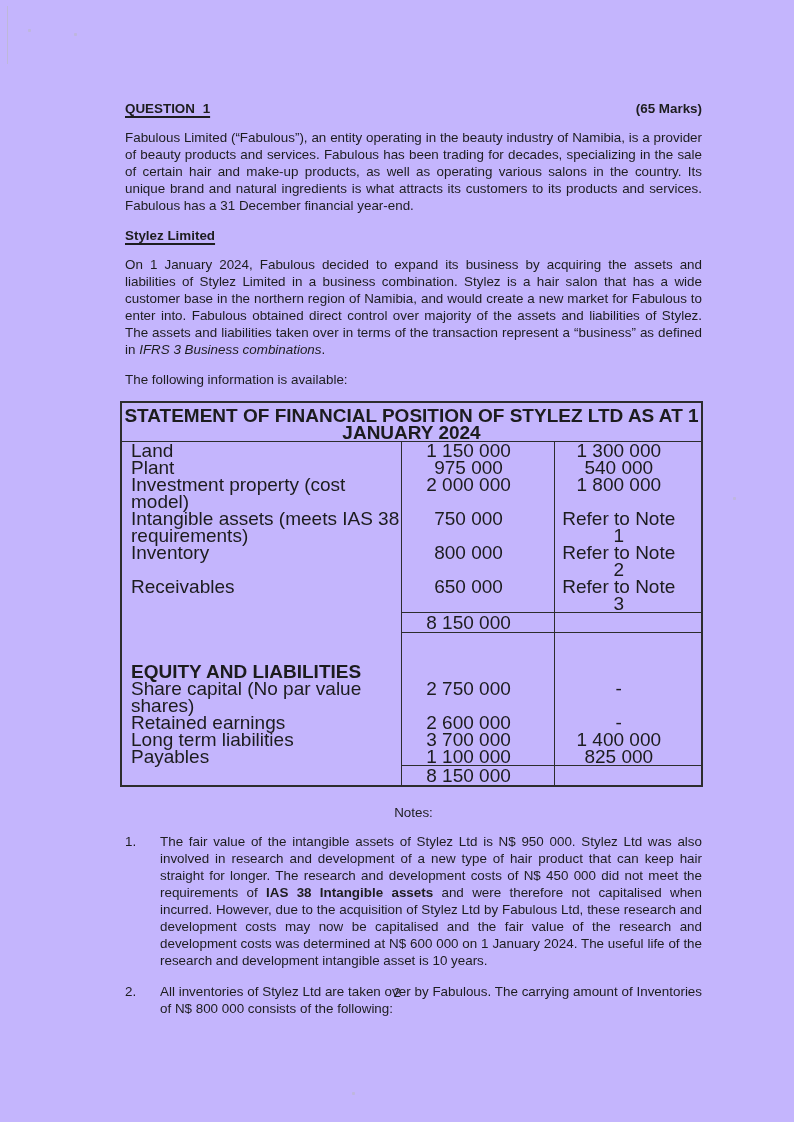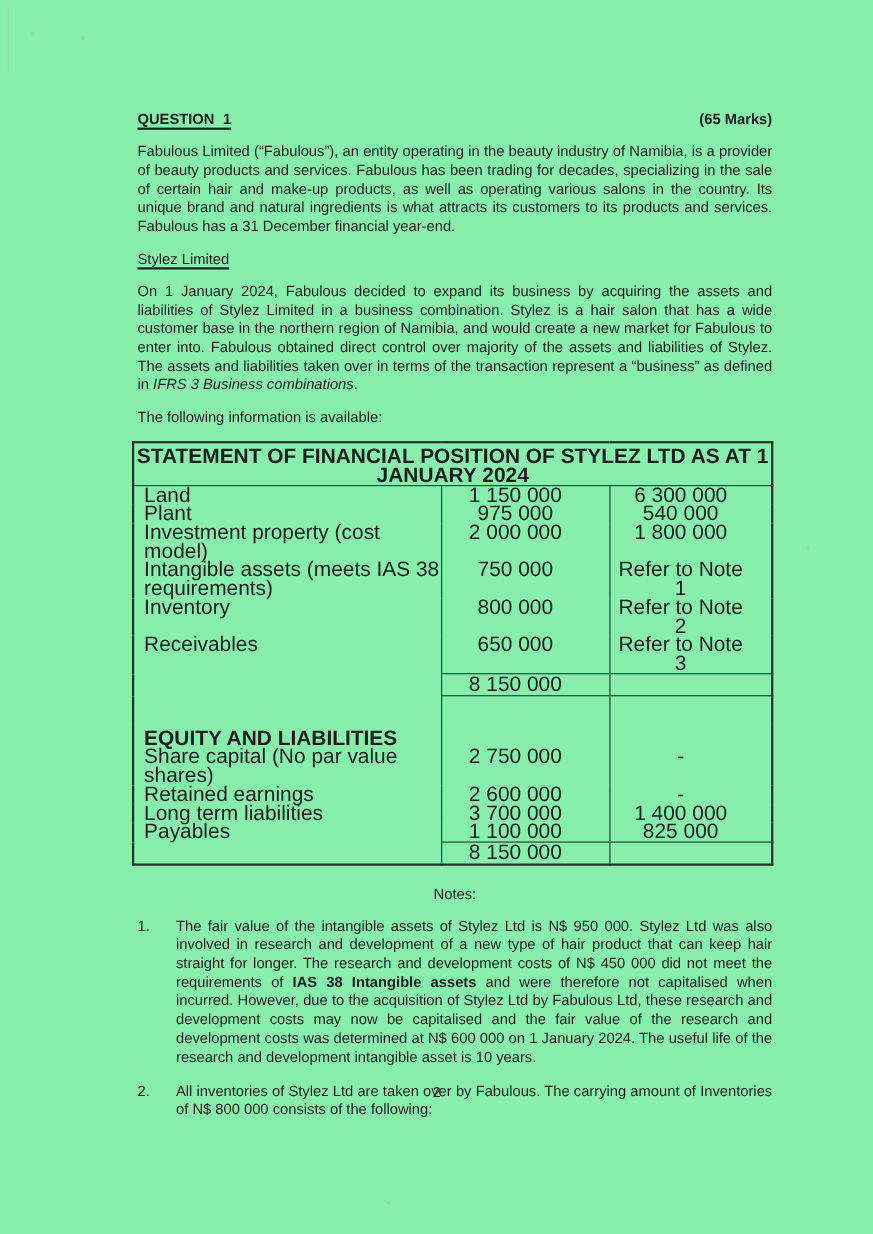--- a/index.html
+++ b/index.html
@@ -6,21 +6,21 @@
   body {
     width:794px; height:1122px;
     background:#ffffff;
     font-family:"Liberation Sans", sans-serif;
     color:#1d1d1f;
     -webkit-font-smoothing:antialiased;
   }
   #page {
     position:relative;
     width:794px; height:1122px;
-    background:#86efac;
+    background:#c4b5fd;
     overflow:hidden;
   }
   .content {
     position:absolute;
     left:125px; top:100px;
     width:577px;
     font-size:13.4px;
     line-height:17px;
   }
   .doc-header {
@@ -34,21 +34,21 @@
     text-decoration:underline;
     text-decoration-thickness:1.5px;
     text-underline-offset:3px;
   }
   .q-title { padding-right:8px; word-spacing:4px; }
   p.body-par {
     margin:0 0 13px 0;
     text-align:justify;
   }
   .sec-heading {
-    font-weight:normal;
+    font-weight:bold;
     margin:0 0 12px 0;
   }
   .info-line { margin:0 0 10px 0; }
   .b { font-weight:bold; }
   .i { font-style:italic; }
 
   
   table.fin {
     border-collapse:collapse;
     table-layout:fixed;
@@ -139,21 +139,21 @@
       </colgroup>
       <thead>
         <tr class="t-title">
           <td colspan="3">STATEMENT OF FINANCIAL POSITION OF STYLEZ LTD AS AT 1 JANUARY 2024</td>
         </tr>
       </thead>
       <tbody>
           <tr class="r-item">
             <td class="c-lbl">Land</td>
             <td class="c-num">1 150 000</td>
-            <td class="c-num">6 300 000</td>
+            <td class="c-num">1 300 000</td>
           </tr>
           <tr class="r-item">
             <td class="c-lbl">Plant</td>
             <td class="c-num">975 000</td>
             <td class="c-num">540 000</td>
           </tr>
           <tr class="r-item">
             <td class="c-lbl">Investment property (cost model)</td>
             <td class="c-num">2 000 000</td>
             <td class="c-num">1 800 000</td>

